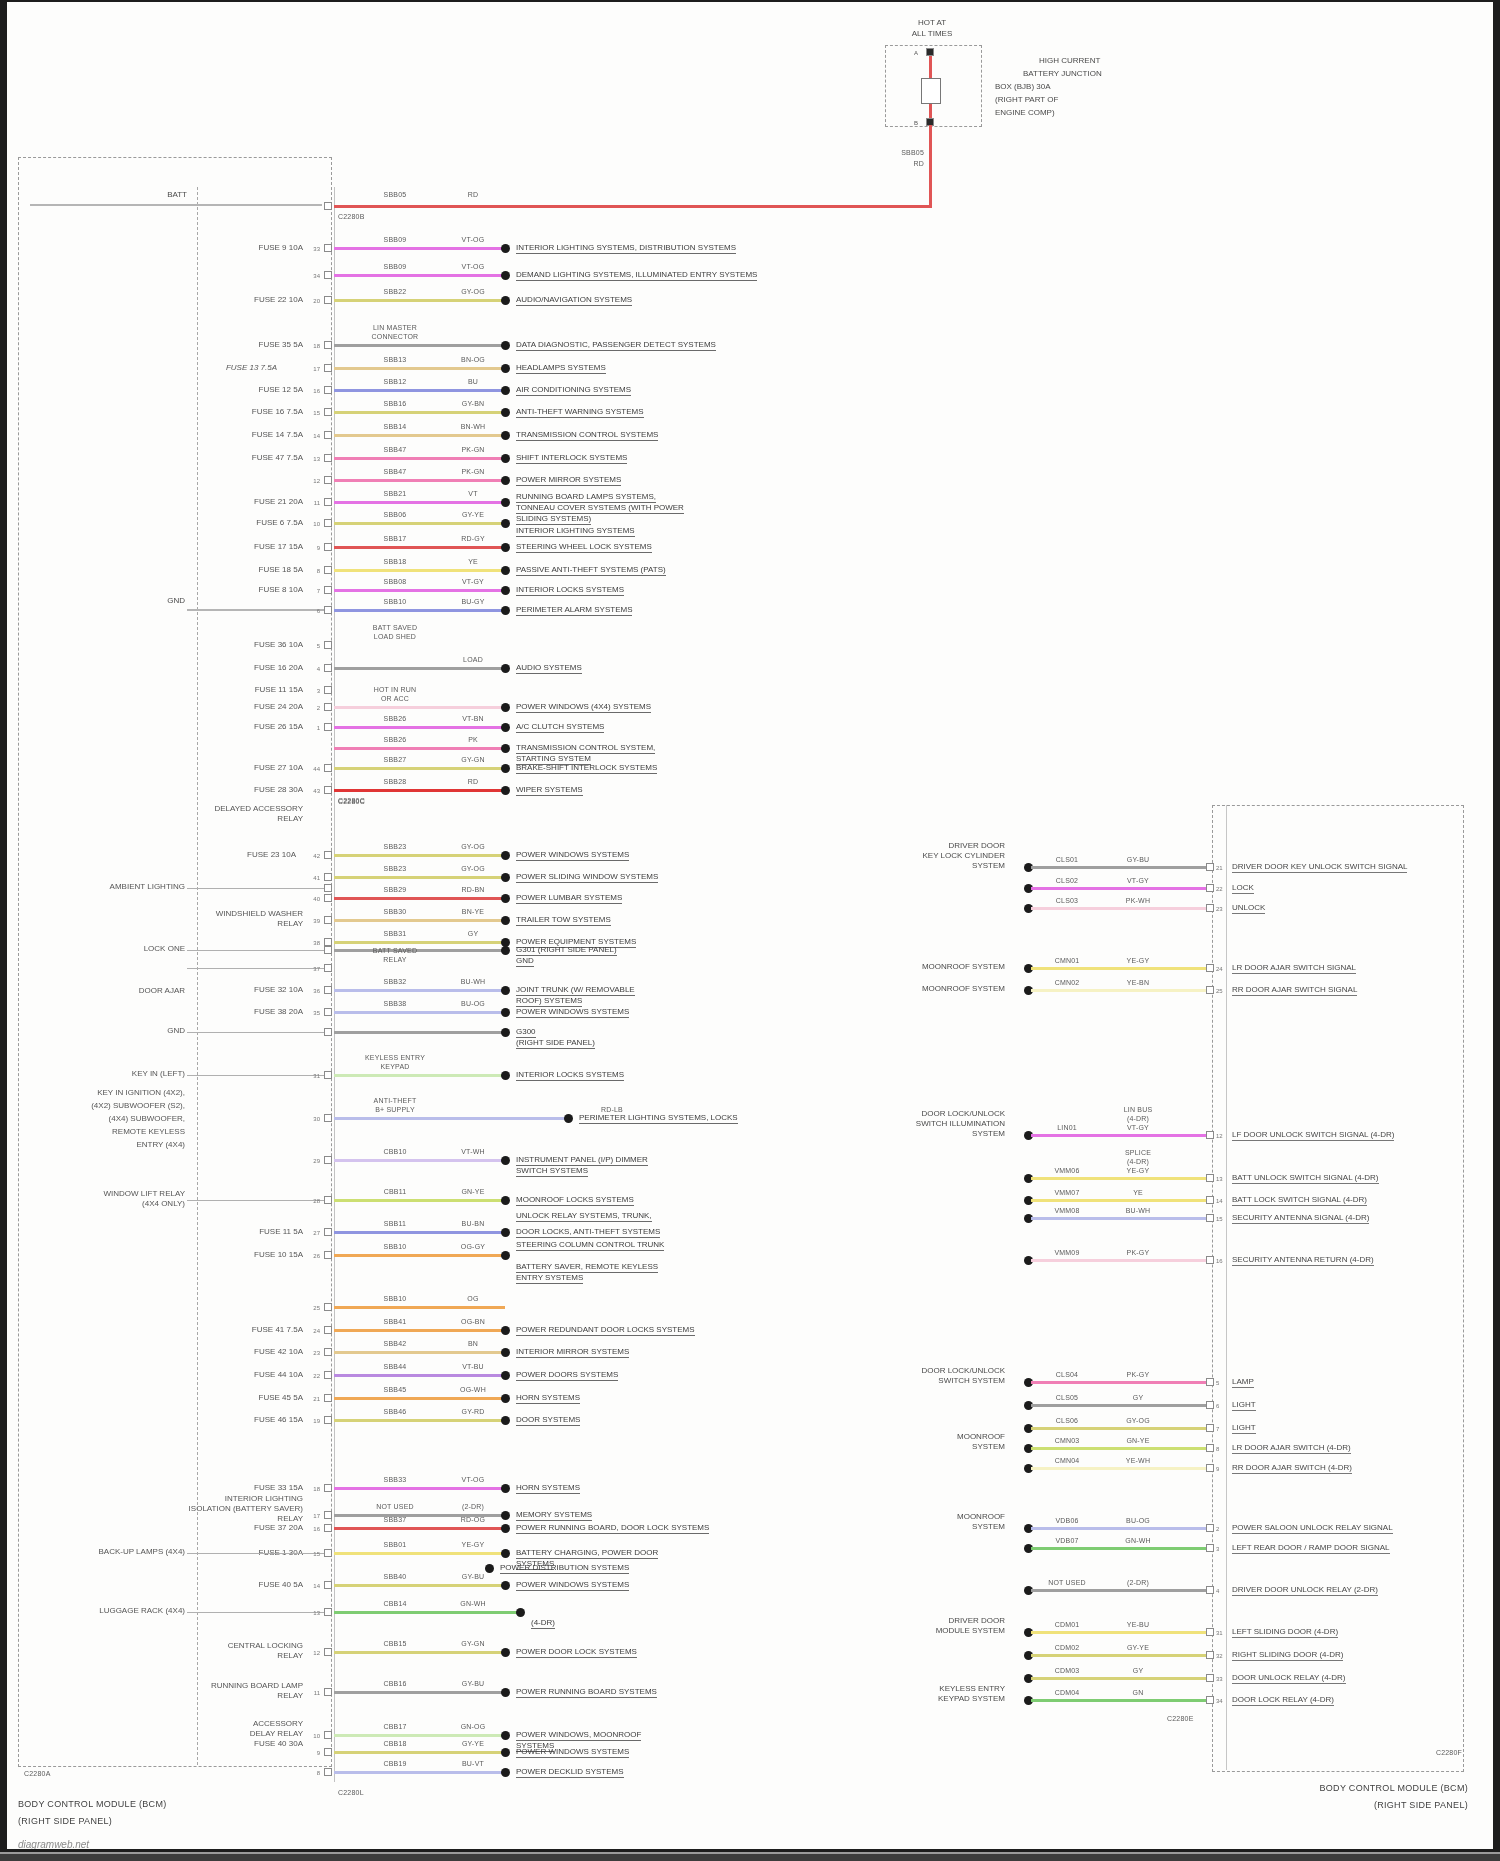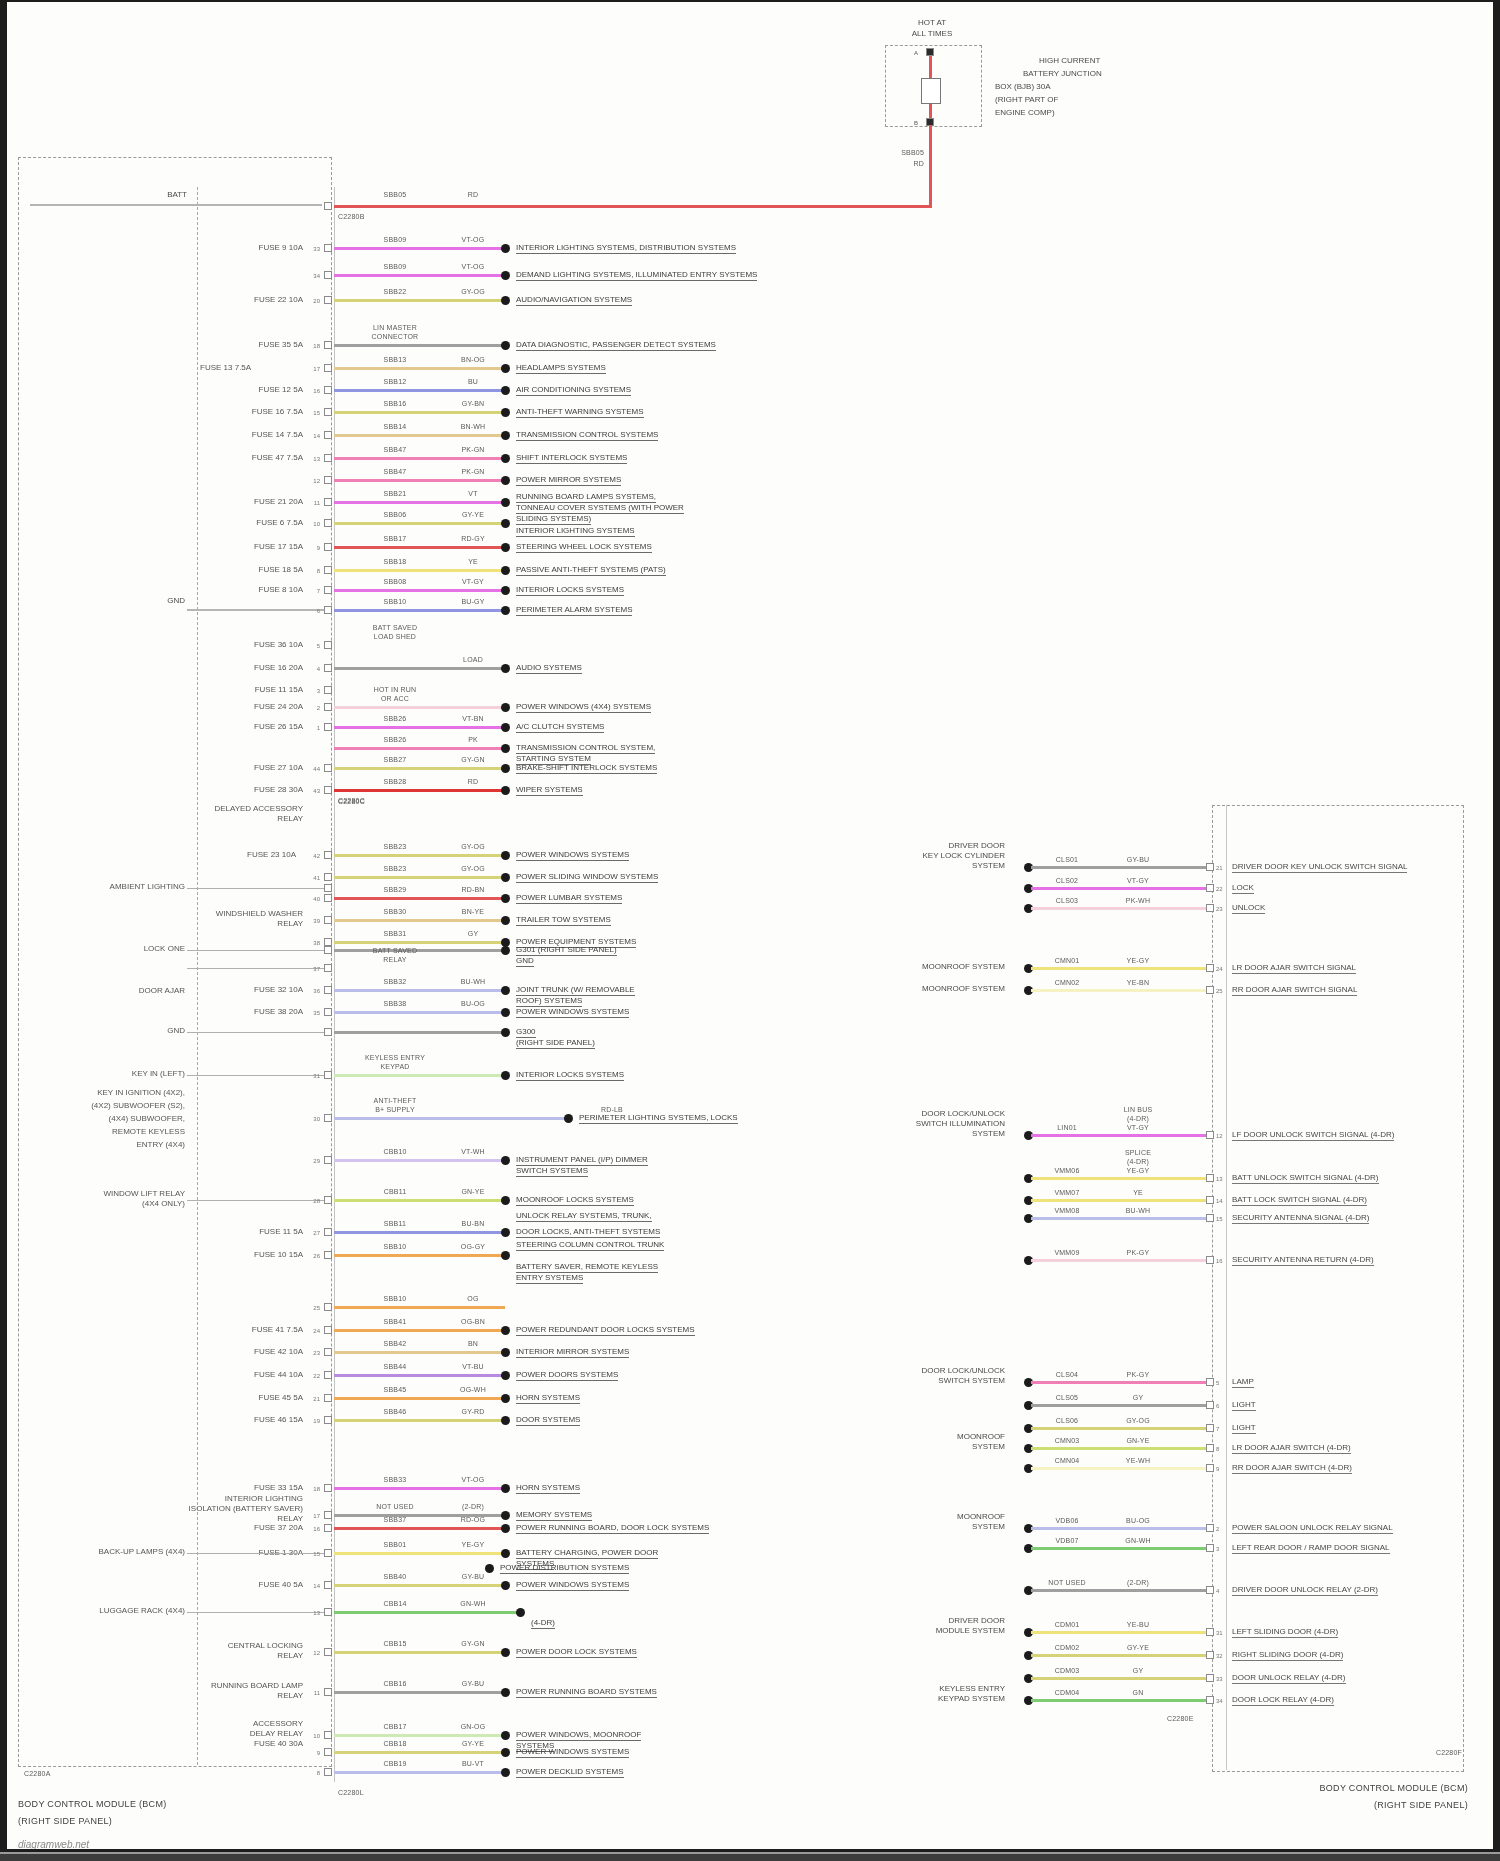--- a/index.html
+++ b/index.html
@@ -112,21 +112,21 @@
           <div class="dot" style="left: 501px; top: 296px;"></div>
           <div class="t desc" style="left: 516px; top: 295px;">AUDIO/NAVIGATION SYSTEMS</div>
           <div class="t " style="left: 200px; top: 340px; width: 103px; text-align: right;">FUSE 35 5A</div>
           <div class="t code" style="left: 352px; top: 323px; width: 86px; text-align: center;">LIN MASTER</div>
           <div class="t code" style="left: 352px; top: 332px; width: 86px; text-align: center;">CONNECTOR</div>
           <div class="pin" style="left: 324px; top: 341px;"></div>
           <div class="t pinnum tr" style="left: 300px; top: 341px; width: 20px;">18</div>
           <div class="w" style="left: 334px; top: 344px; width: 171px; background: rgb(159, 159, 159);"></div>
           <div class="dot" style="left: 501px; top: 341px;"></div>
           <div class="t desc" style="left: 516px; top: 340px;">DATA DIAGNOSTIC, PASSENGER DETECT SYSTEMS</div>
-          <div class="t " style="left: 200px; top: 363px; width: 103px; text-align: left;">FUSE 13 7.5A</div>
+          <div class="t " style="left: 200px; top: 363px; width: 103px; text-align: center; font-style: italic;">FUSE 13 7.5A</div>
           <div class="pin" style="left: 324px; top: 364px;"></div>
           <div class="t pinnum tr" style="left: 300px; top: 364px; width: 20px;">17</div>
           <div class="w" style="left: 334px; top: 367px; width: 171px; background: rgb(227, 201, 143);"></div>
           <div class="t code tc" style="left: 352px; top: 355px; width: 86px;">SBB13</div>
           <div class="t code tc" style="left: 442px; top: 355px; width: 62px;">BN-OG</div>
           <div class="dot" style="left: 501px; top: 364px;"></div>
           <div class="t desc" style="left: 516px; top: 363px;">HEADLAMPS SYSTEMS</div>
           <div class="t " style="left: 200px; top: 385px; width: 103px; text-align: right;">FUSE 12 5A</div>
           <div class="pin" style="left: 324px; top: 386px;"></div>
           <div class="t pinnum tr" style="left: 300px; top: 386px; width: 20px;">16</div>

